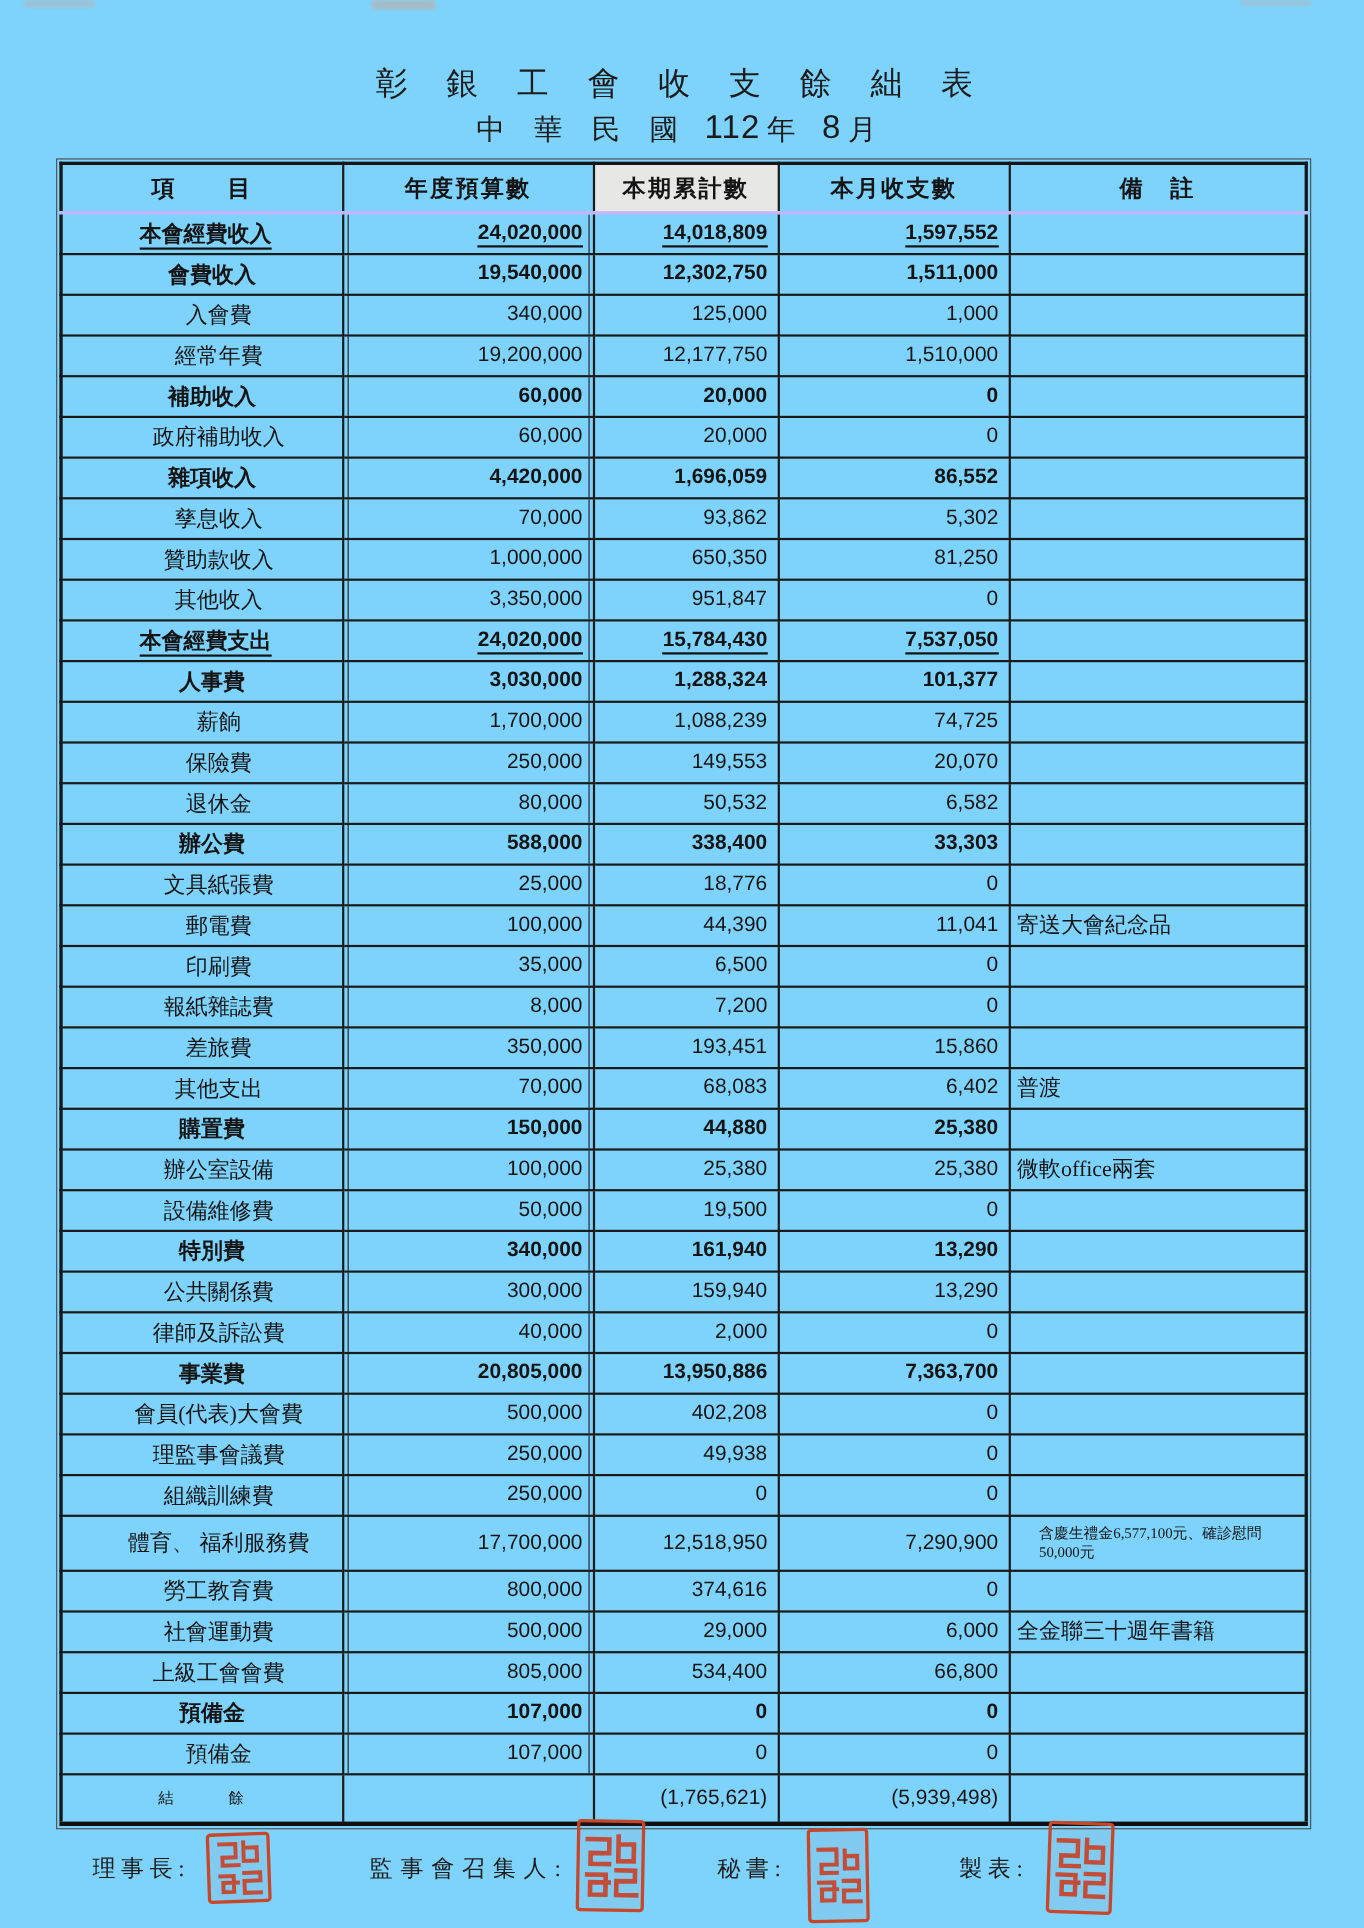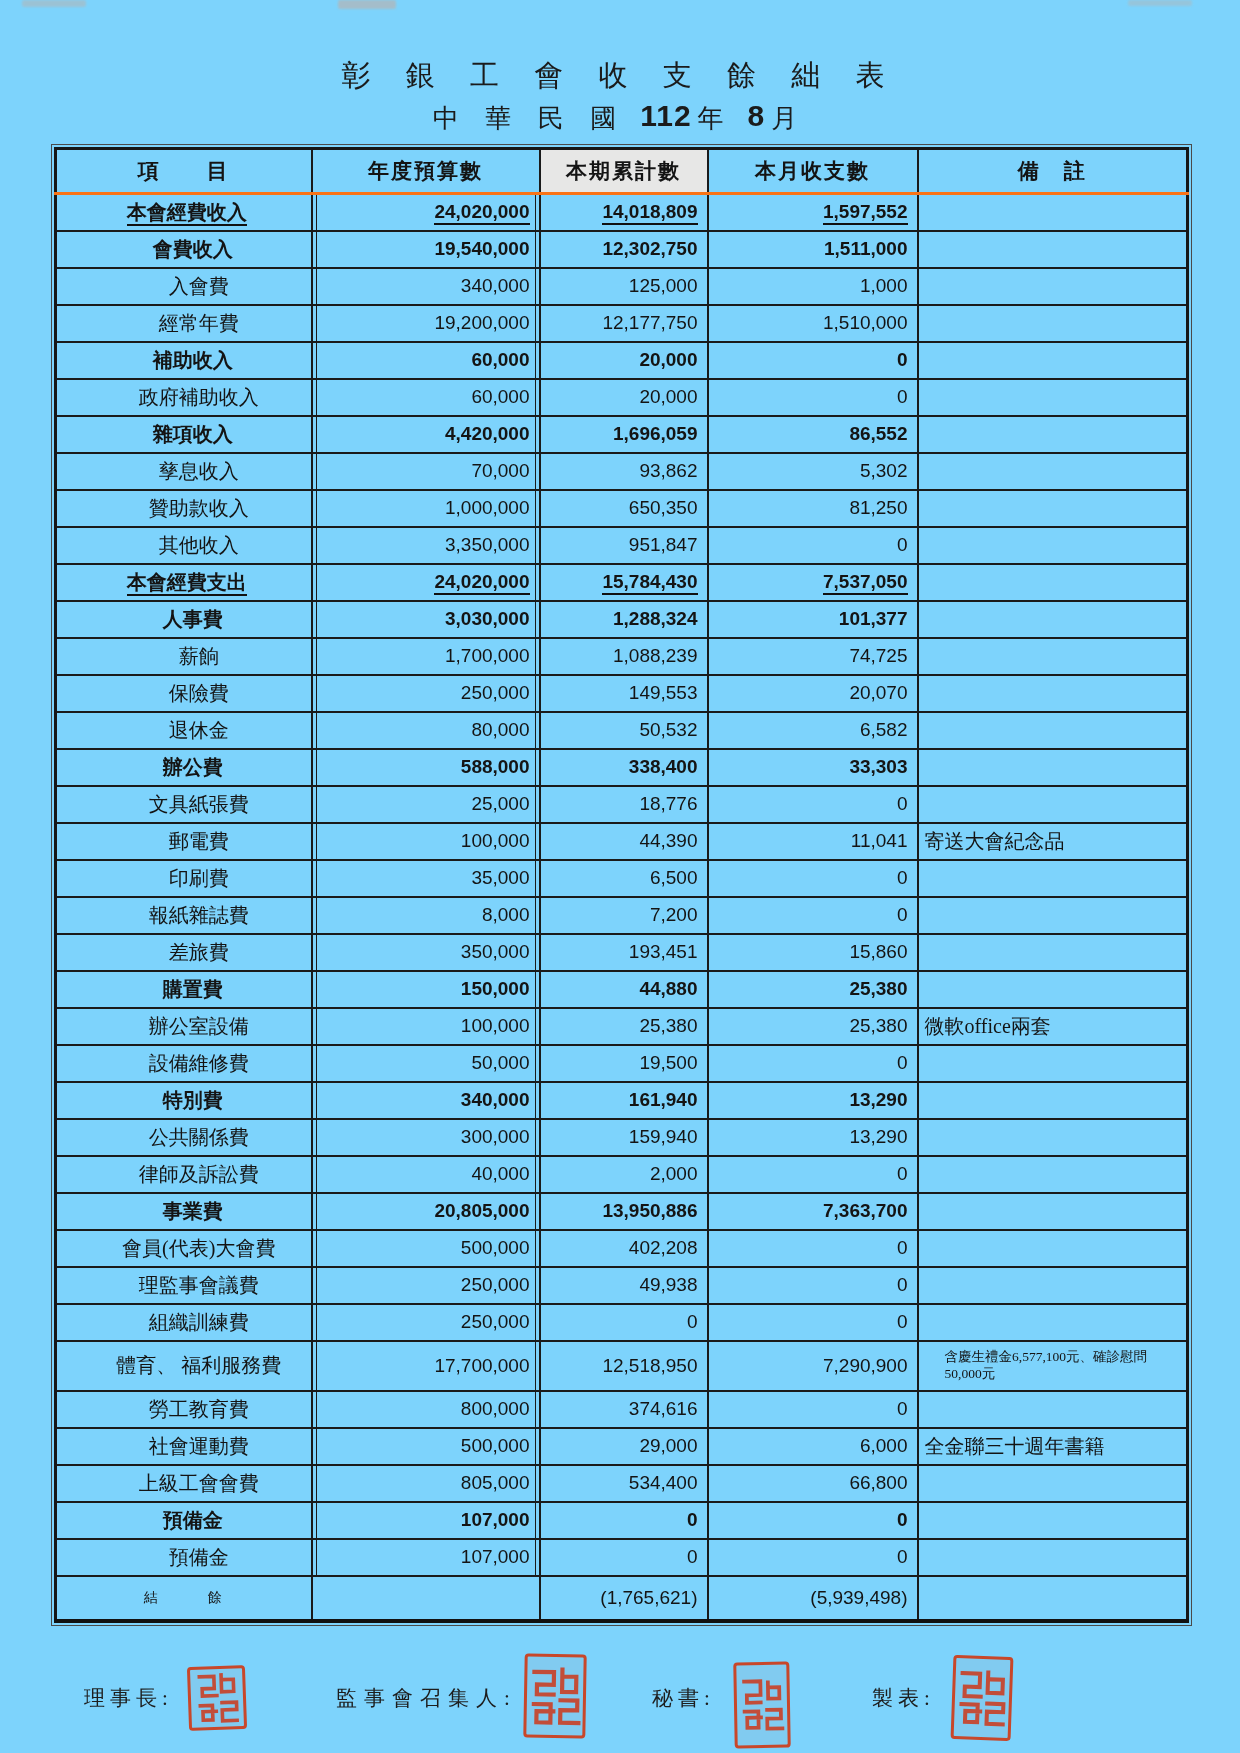--- a/index.html
+++ b/index.html
@@ -19,35 +19,35 @@
     text-align:center;font-size:29px;letter-spacing:14px;
     white-space:nowrap;color:#1b1b1b;
   }
   .subtitle{
     position:absolute;left:0;top:100px;width:100%;
     text-align:center;font-size:26px;letter-spacing:10px;
     white-space:nowrap;color:#1b1b1b;
   }
   .subtitle .num{
     font-family:"Liberation Sans","DejaVu Sans",sans-serif;
-    font-size:30px;font-weight:700;letter-spacing:1px;
+    font-size:30px;font-weight:400;letter-spacing:1px;
     margin:0 6px 0 14px;position:relative;top:-1px;
   }
 
   table.report{
     position:absolute;left:54px;top:147px;
     width:1132px;border-collapse:collapse;table-layout:fixed;
     border:3px solid #161616;outline:1px solid #4a4a4a;outline-offset:2px;
   }
   col.c1{width:256px;} col.c2{width:228px;} col.c3{width:168px;}
   col.c4{width:210px;} col.c5{width:270px;}
   th,td{border:2px solid #1a1a1a;padding:0;vertical-align:middle;}
   thead th{
     height:42px;font-size:21px;font-weight:700;letter-spacing:2px;
-    border-bottom:3px solid #f97316;
+    border-bottom:3px solid #c4b5fd;
   }
   thead th.shaded{background:#e7e7e6;}
   tbody tr{height:37px;}
   tbody tr.row-tall{height:50px;}
   tbody tr.row-balance{height:45px;}
   td.c-label{font-size:20px;text-align:center;}
   .row-section td.c-label{padding-left:6px;}
   .row-subtotal td.c-label{padding-left:18px;}
   .row-item td.c-label{padding-left:30px;}
   td.c-num{
@@ -251,20 +251,27 @@
       <td class="c-num"><span class="num">7,200</span></td>
       <td class="c-num"><span class="num">0</span></td>
       <td class="c-note"><span class="note"></span></td>
     </tr>
         <tr class="row-item">
       <td class="c-label"><span class="lbl">差旅費</span></td>
       <td class="c-num c-budget boxed"><span class="num">350,000</span></td>
       <td class="c-num"><span class="num">193,451</span></td>
       <td class="c-num"><span class="num">15,860</span></td>
       <td class="c-note"><span class="note"></span></td>
+    </tr>
+        <tr class="row-item">
+      <td class="c-label"><span class="lbl">其他支出</span></td>
+      <td class="c-num c-budget boxed"><span class="num">70,000</span></td>
+      <td class="c-num"><span class="num">68,083</span></td>
+      <td class="c-num"><span class="num">6,402</span></td>
+      <td class="c-note"><span class="note">普渡</span></td>
     </tr>
         <tr class="row-subtotal">
       <td class="c-label"><span class="lbl">購置費</span></td>
       <td class="c-num c-budget boxed"><span class="num">150,000</span></td>
       <td class="c-num"><span class="num">44,880</span></td>
       <td class="c-num"><span class="num">25,380</span></td>
       <td class="c-note"><span class="note"></span></td>
     </tr>
         <tr class="row-item">
       <td class="c-label"><span class="lbl">辦公室設備</span></td>

